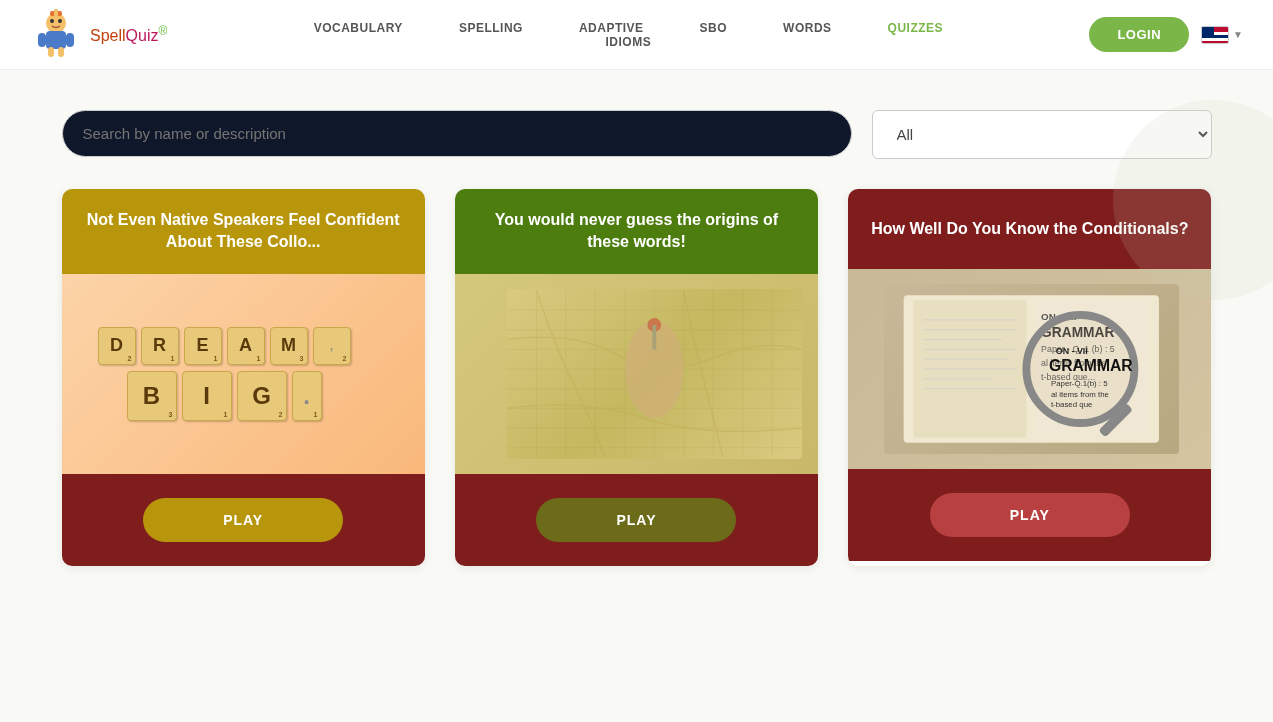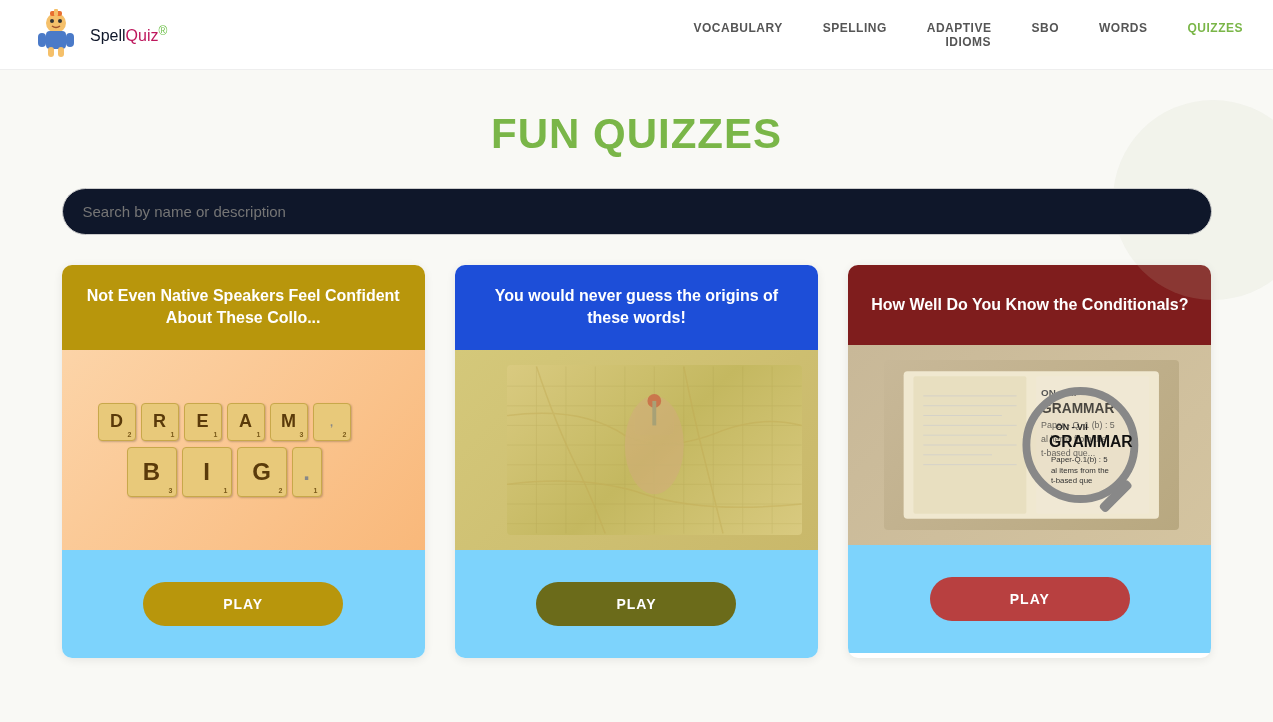--- a/index.html
+++ b/index.html
@@ -24,33 +24,33 @@
     }
     .logo-area {
       display: flex;
       align-items: center;
       gap: 8px;
     }
     .logo-icon {
       width: 52px;
       height: 52px;
     }
-    .logo-spell { color: #0f172a; }
+    .logo-spell { color: #c2410c; }
     .logo-quiz { color: #be185d; }
     .logo-reg { color: #6abf45; font-size: 12px; vertical-align: super; }
 
     .nav-center {
       display: flex;
       flex-direction: column;
       align-items: center;
       gap: 0;
     }
     .nav-top, .nav-bottom {
       display: flex;
-      gap: 40px;
+      gap: 56px;
     }
     .nav-item {
       font-size: 12px;
       font-weight: bold;
       color: #555;
       letter-spacing: 0.5px;
       cursor: pointer;
       text-decoration: none;
     }
     .nav-item.active { color: #7ab648; }
@@ -194,21 +194,21 @@
     }
     .card-header-title {
       font-size: 16px;
       font-weight: bold;
       color: #fff;
       text-align: center;
       line-height: 1.4;
     }
 
     .card-header-gold { background: #b8960c; }
-    .card-header-olive { background: #1d4ed8; }
+    .card-header-olive { background: #4d7c0f; }
     .card-header-red { background: #7f1d1d; }
 
     .card-image-area {
       background: #fce8d0;
       height: 200px;
       overflow: hidden;
       display: flex;
       align-items: center;
       justify-content: flex-start;
       padding-left: 36px;
@@ -270,24 +270,24 @@
       background: linear-gradient(135deg, #c8b898, #b8a880);
       border-radius: 4px;
       display: flex;
       align-items: center;
       justify-content: center;
       position: relative;
       overflow: hidden;
     }
 
     .card-play-area {
-      padding: 32px;
+      padding: 24px;
       display: flex;
       justify-content: center;
-      background: #7dd3fc;
+      background: #7f1d1d;
     }
     .play-btn {
       border: none;
       border-radius: 25px;
       padding: 14px 60px;
       font-size: 14px;
       font-weight: bold;
       color: #fff;
       letter-spacing: 1px;
       cursor: pointer;
@@ -339,31 +339,40 @@
       <a class="nav-item">ADAPTIVE</a>
       <a class="nav-item">SBO</a>
       <a class="nav-item">WORDS</a>
       <a class="nav-item active">QUIZZES</a>
     </div>
     <div class="nav-bottom">
       <a class="nav-item">IDIOMS</a>
     </div>
   </div>
 
+  <div class="nav-right">
+    <button class="login-btn">LOGIN</button>
+    <div class="lang-selector">
+      <div class="flag-icon"></div>
+      <span class="chevron-down">▼</span>
+    </div>
+  </div>
 </header>
 
 <main class="main-content">
   <div class="decorative-circle"></div>
 
-  <h1 class="page-title">FUN QUIZZES</h1>
 
   <div class="search-filter-row">
     <div class="search-input-wrap">
       <input type="text" class="search-input" placeholder="Search by name or description" style="">
     </div>
+    <select class="filter-select">
+      <option>All</option>
+    </select>
   </div>
 
   <div class="cards-row">
 
     <div class="quiz-card">
       <div class="card-header card-header-gold">
         <span class="card-header-title">Not Even Native Speakers Feel Confident About These Collo...</span>
       </div>
       <div class="card-image-area peach">
         <div class="scrabble-container">

